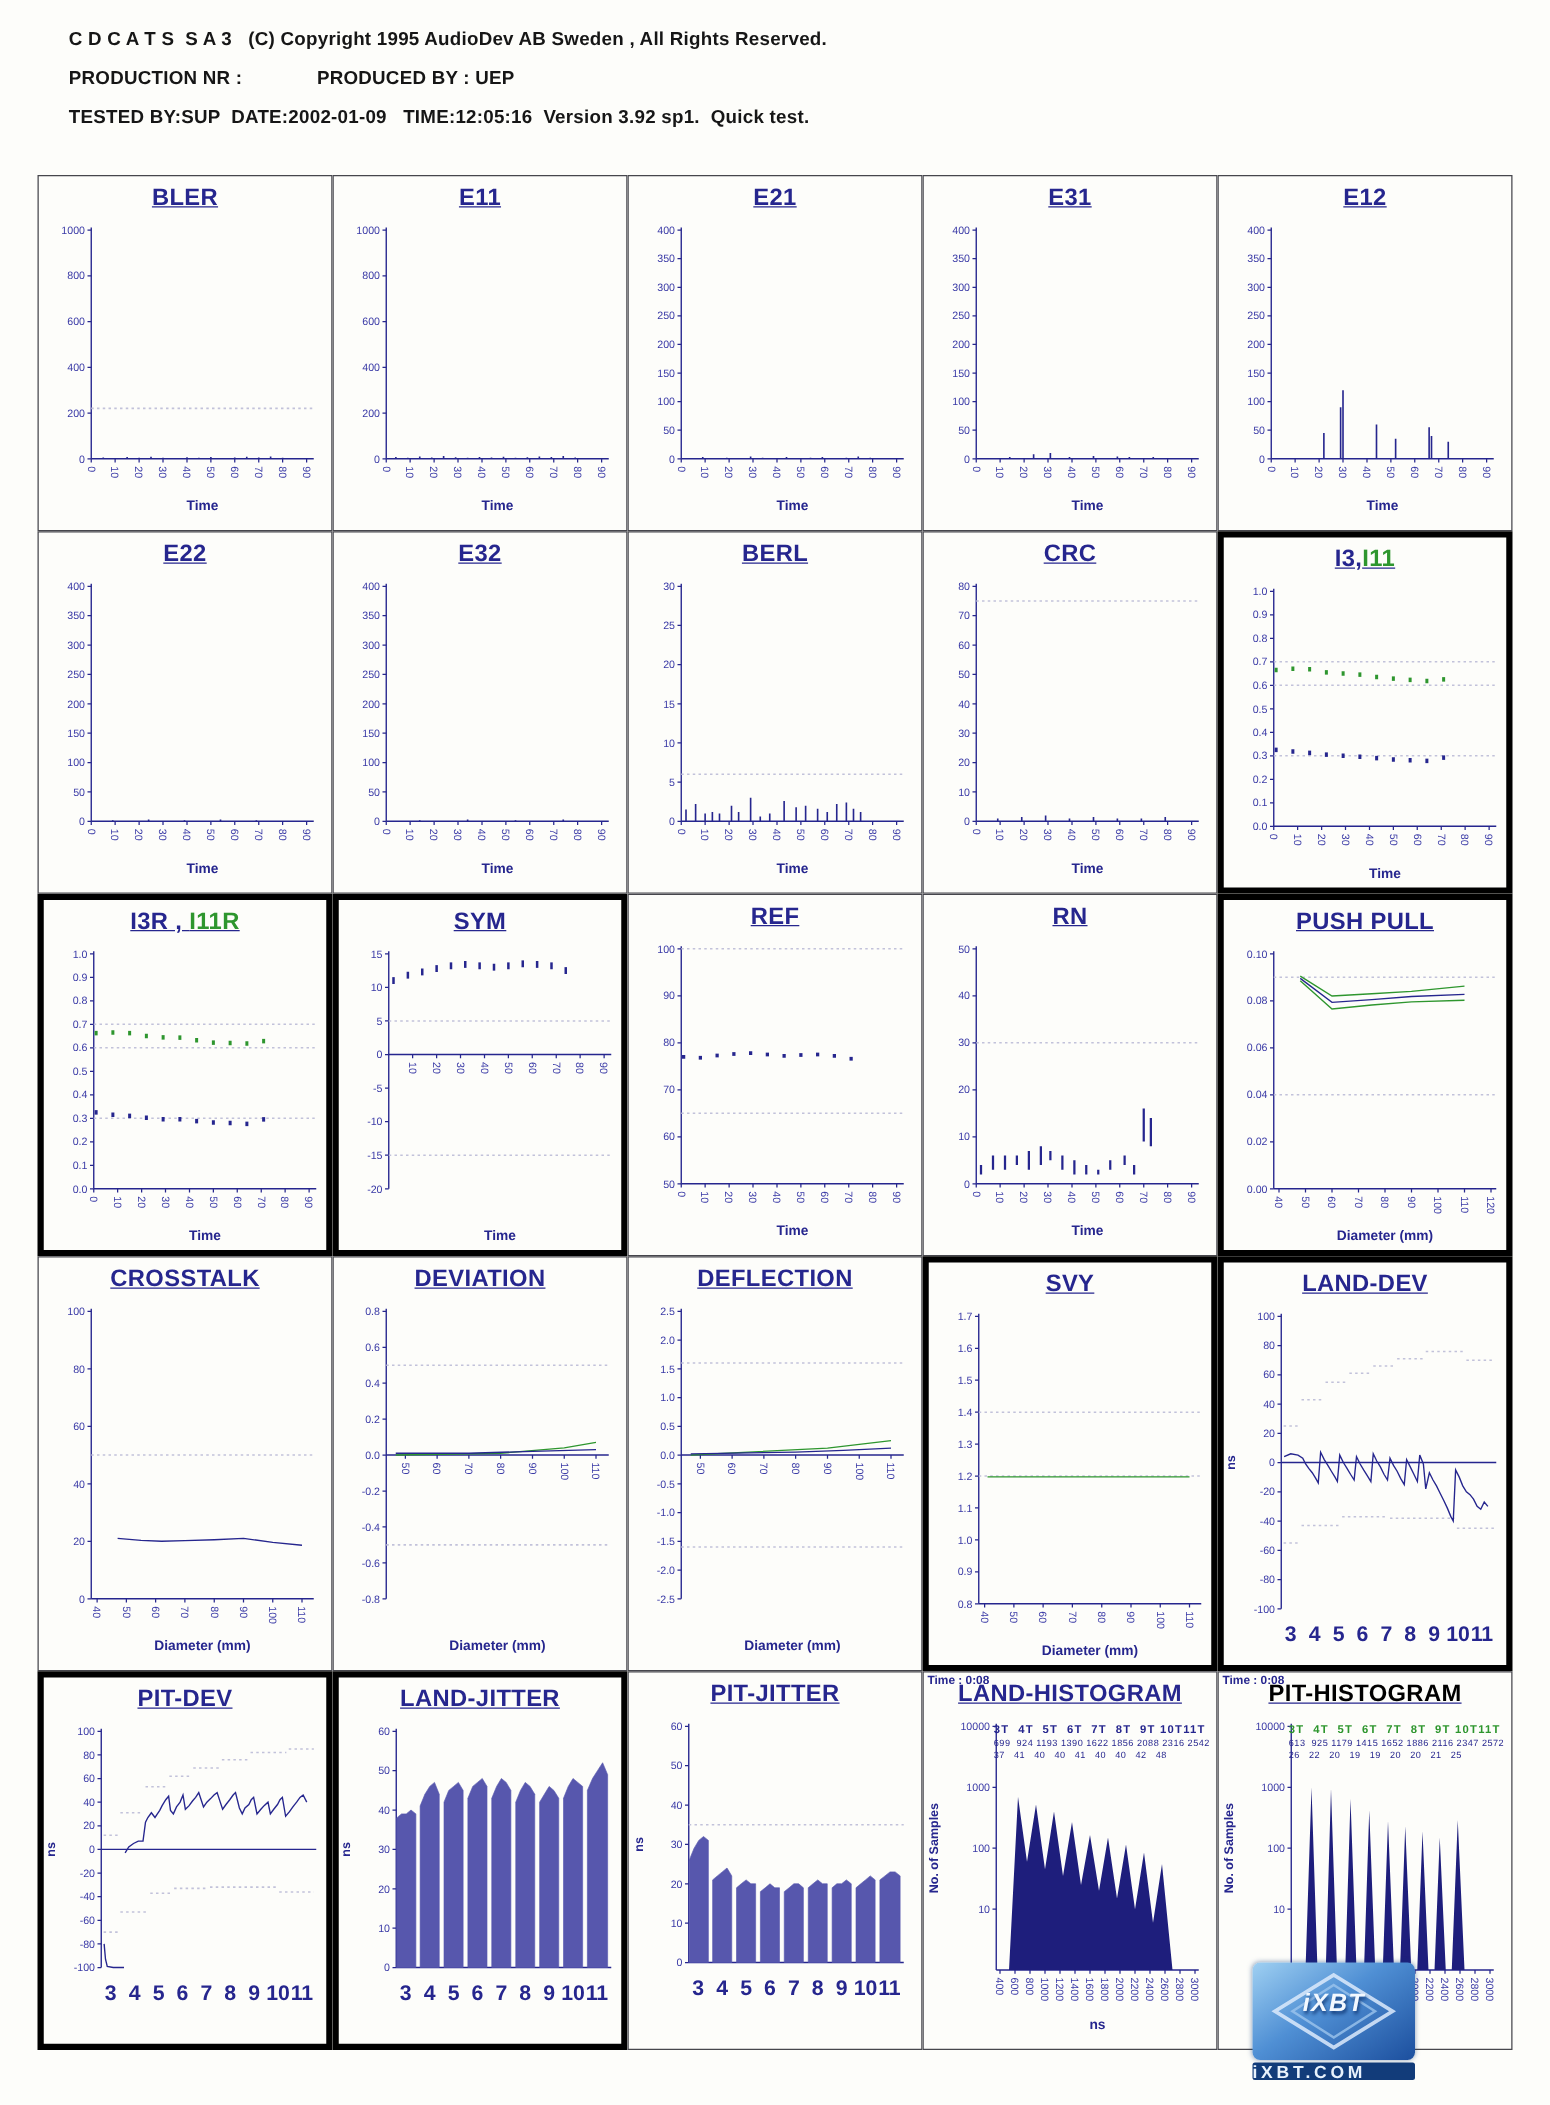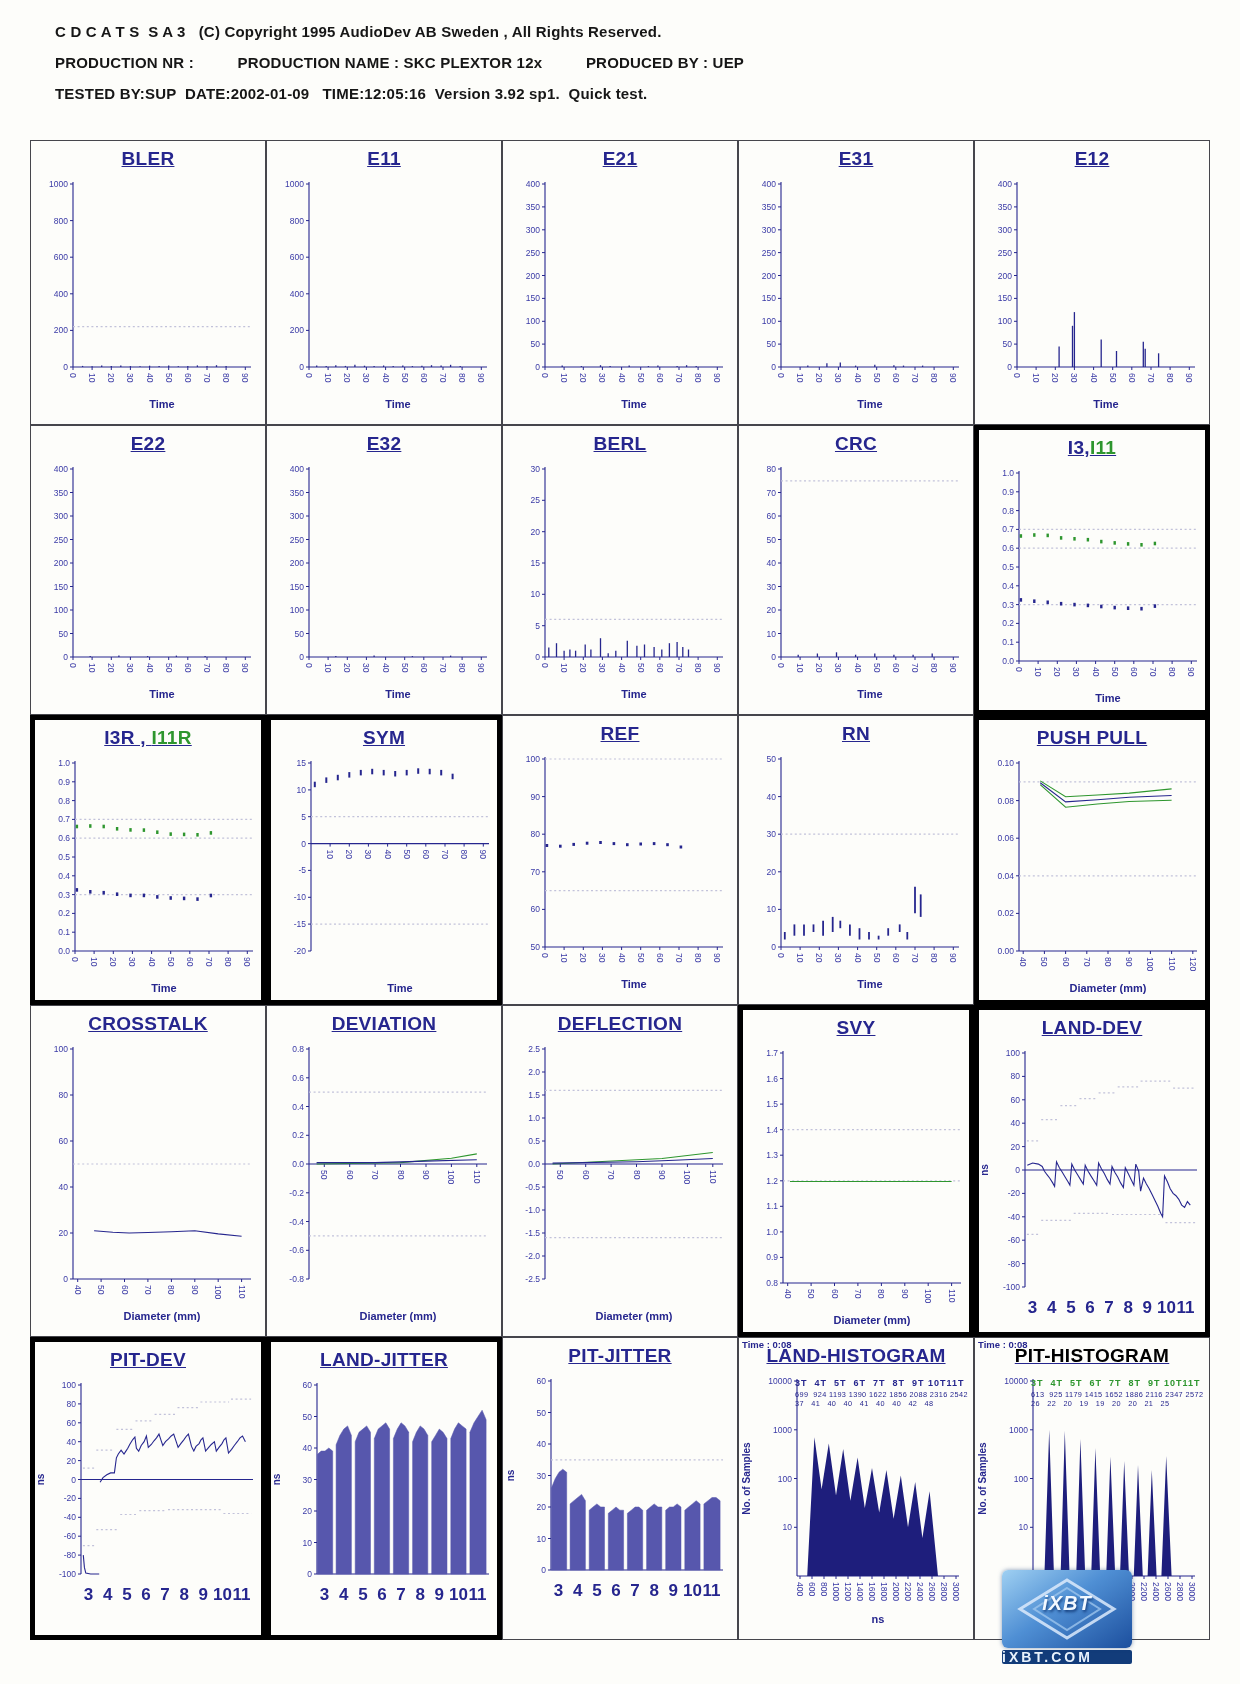--- a/index.html
+++ b/index.html
@@ -1,20 +1,20 @@
 <!DOCTYPE html>
 <html><head>
 <meta charset="utf-8">
 <style>
   html,body{margin:0;padding:0;background:#e8e8e4;}
   .page{position:relative;width:1240px;height:1684px;background:#fdfdfa;overflow:hidden;
         font-family:"Liberation Sans", sans-serif;}
   .header{padding:16px 0 0 55px;color:#161616;}
   .header .hline{font-size:15px;font-weight:700;letter-spacing:.2px;line-height:31px;white-space:pre;}
-  .hline2{display:flex;gap:0;}
+  .hline2{display:flex;gap:16px;}
   .hline2 span{white-space:pre;}
   #grid{position:absolute;left:30px;top:140px;width:1180px;display:grid;
         grid-template-columns:repeat(5,236px);}
   .cell{position:relative;background:#fdfdfa;border:1.5px solid #46464c;box-sizing:border-box;}
   .cell.flag{border:5px solid #000000;}
   .r1{height:285px}.r2{height:290px}.r3{height:290px}.r4{height:332px}.r5{height:303px}
   .ctitle{margin-top:7px;height:26px;text-align:center;font-size:19px;font-weight:700;
           color:#26268e;letter-spacing:.3px;text-decoration:underline;}
   .tlabel{position:absolute;top:1px;left:3px;font-size:9.5px;font-weight:700;color:#26268e;}
   .leg{position:absolute;left:56px;top:40px;line-height:1.3;white-space:pre;pointer-events:none;}
@@ -33,21 +33,20 @@
 </style>
 </head>
 <body>
 
 <div class="page">
 
   <div class="header">
     <div class="hline">C D C A T S  S A 3   (C) Copyright 1995 AudioDev AB Sweden , All Rights Reserved.</div>
     <div class="hline hline2">
       <span>PRODUCTION NR :          </span>
-      <span>PRODUCTION NAME : SKC PLEXTOR 12x          </span>
       <span>PRODUCED BY : UEP</span>
     </div>
     <div class="hline">TESTED BY:SUP  DATE:2002-01-09   TIME:12:05:16  Version 3.92 sp1.  Quick test.</div>
   </div>
 
   <div id="grid">
       <div class="cell r1">
         <div class="ctitle"><span style="color:#26268e">BLER</span></div>
         <svg width="230" height="239">
           <line x1="40.0" y1="8.0" x2="40.0" y2="193.0" stroke="#26268e" stroke-width="1.1"></line>

